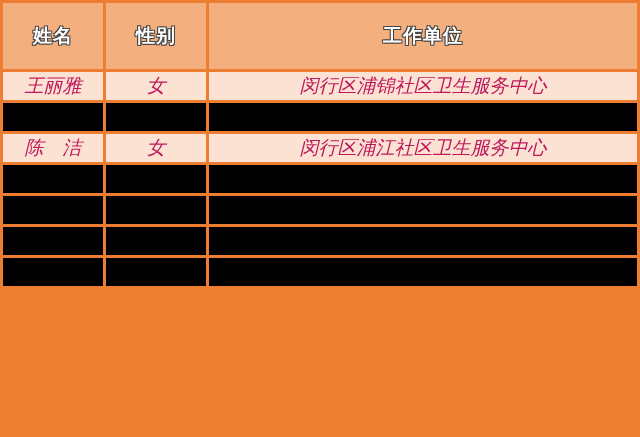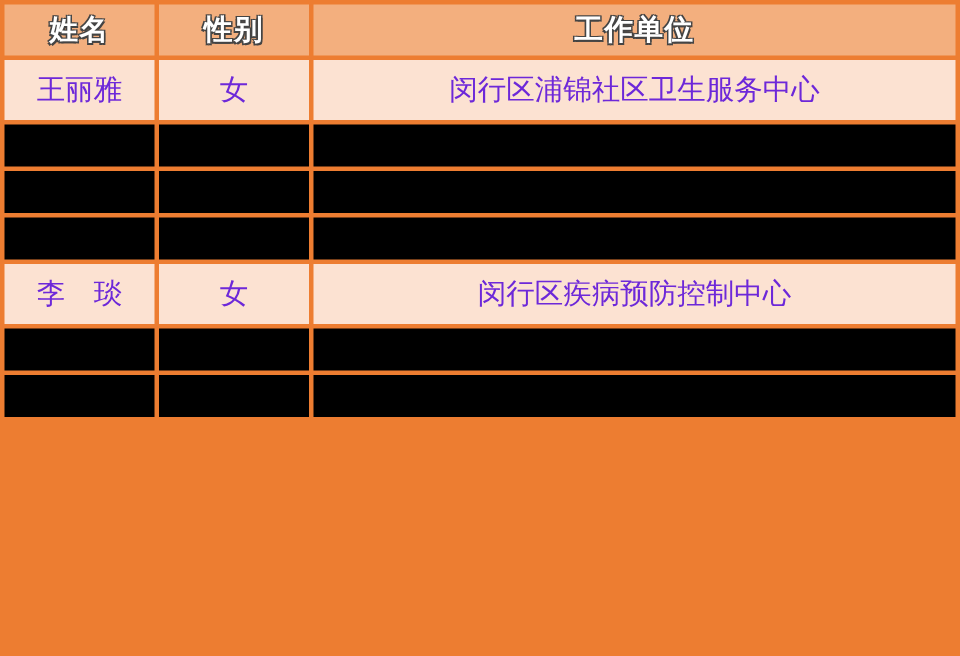--- a/index.html
+++ b/index.html
@@ -22,42 +22,43 @@
     table-layout:fixed;
     margin:0;
   }
   col.c-name{width:100px;}
   col.c-sex{width:100px;}
   col.c-org{width:428px;}
 
   tr.header-row th{
     background:#F3AF7E;
     height:34px;
-    padding:0;
+    padding:16px;
     text-align:center;
     vertical-align:middle;
     font-size:19px;
     font-weight:bold;
     color:#FFFFFF;
     letter-spacing:1px;
     -webkit-text-stroke:0.9px #3a3a3a;
     paint-order:stroke fill;
     text-shadow:
       -1px -1px 0 #444, 1px -1px 0 #444,
       -1px  1px 0 #444, 1px  1px 0 #444;
   }
   tr.data-row td{
     background:#FCE2D2;
-    height:40px;
+    height:28px;
     padding:0;
     text-align:center;
     vertical-align:middle;
     font-size:19px;
-    color:#6d28d9;
+    color:#be185d;
     font-weight:normal;
+    font-style:italic;
   }
   tr.data-row td.cell-name{letter-spacing:0;}
   tr.data-row td.cell-org{font-size:19px;}
   tr.redacted-row td{
     background:#000000;
     height:28px;
     padding:0;
     border:0;
   }
 </style>
@@ -82,34 +83,34 @@
         <tr class="data-row">
           <td class="cell-name">王丽雅</td>
           <td class="cell-sex">女</td>
           <td class="cell-org">闵行区浦锦社区卫生服务中心</td>
         </tr>
         <tr class="redacted-row">
           <td></td>
           <td></td>
           <td></td>
         </tr>
+        <tr class="data-row">
+          <td class="cell-name">陈　洁</td>
+          <td class="cell-sex">女</td>
+          <td class="cell-org">闵行区浦江社区卫生服务中心</td>
+        </tr>
         <tr class="redacted-row">
           <td></td>
           <td></td>
           <td></td>
         </tr>
         <tr class="redacted-row">
           <td></td>
           <td></td>
           <td></td>
-        </tr>
-        <tr class="data-row">
-          <td class="cell-name">李　琰</td>
-          <td class="cell-sex">女</td>
-          <td class="cell-org">闵行区疾病预防控制中心</td>
         </tr>
         <tr class="redacted-row">
           <td></td>
           <td></td>
           <td></td>
         </tr>
         <tr class="redacted-row">
           <td></td>
           <td></td>
           <td></td>

